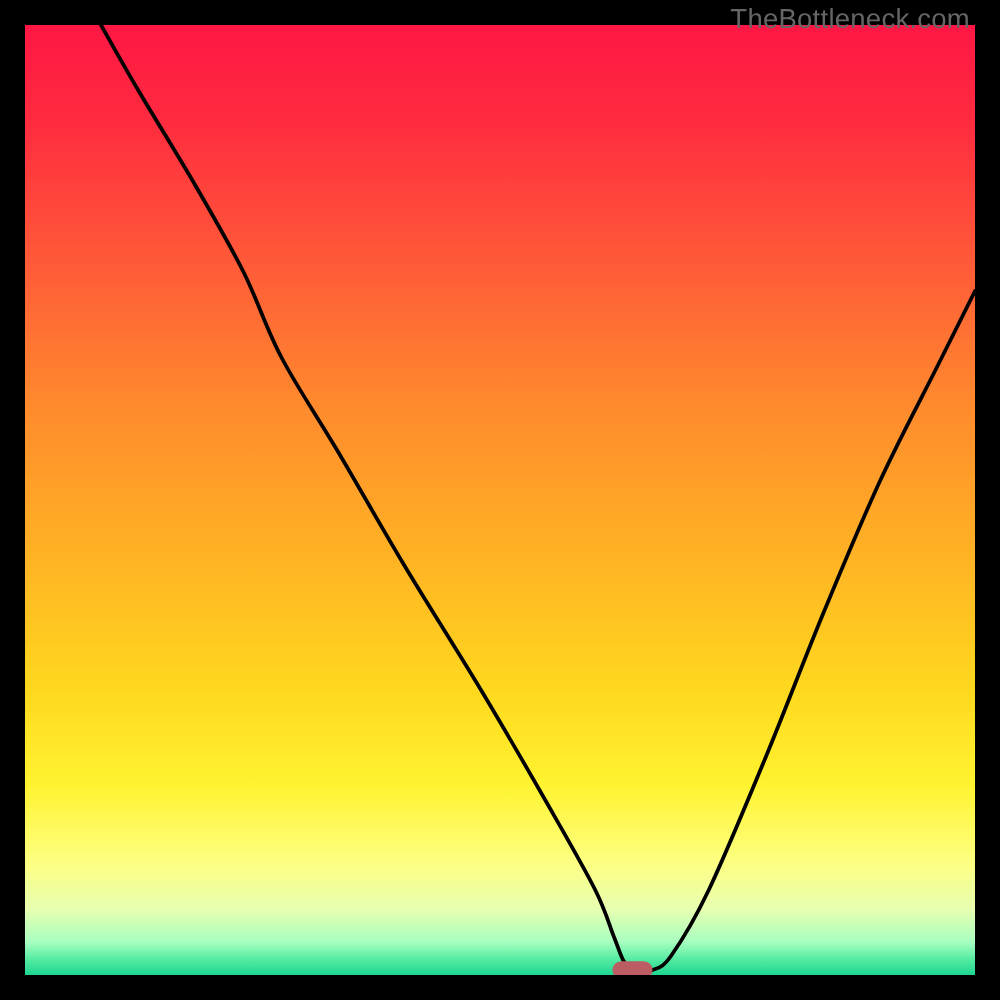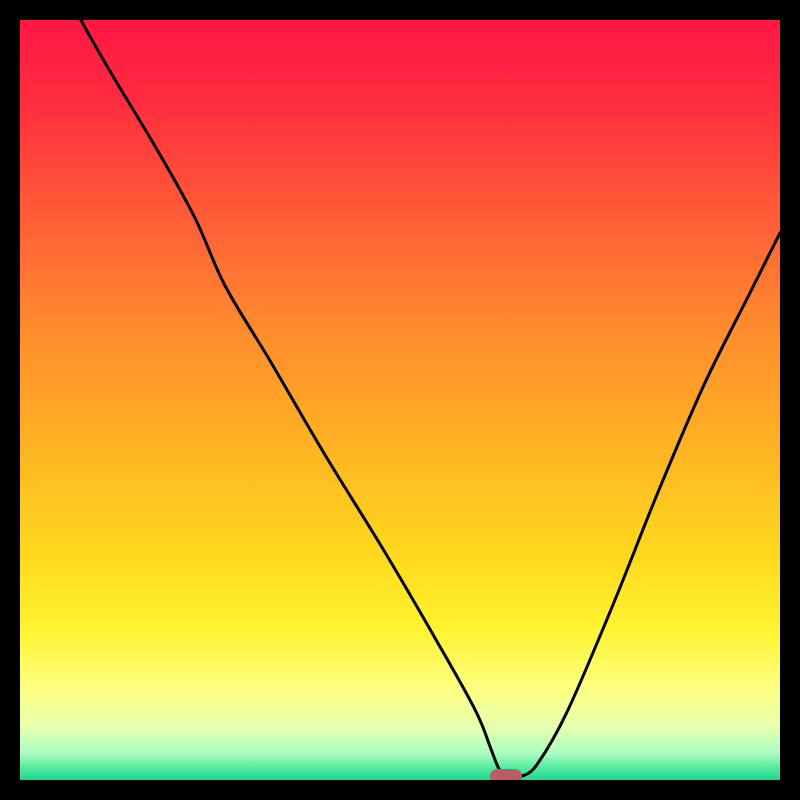--- a/index.html
+++ b/index.html
@@ -81,14 +81,15 @@
     </svg>
 
     <svg viewBox="0 0 760 760" preserveAspectRatio="none">
       <path id="curve-path" d="M 60.800000000000004 0 C 65.86666666666667 8.866666666666655, 78.53333333333335 31.66666666666659, 91.2 53.19999999999993 C 103.86666666666666 74.73333333333328, 122.86666666666665 105.13333333333337, 136.79999999999998 129.20000000000005 C 150.73333333333332 153.26666666666674, 163.4 174.80000000000004, 174.8 197.60000000000002 C 186.20000000000002 220.4, 192.53333333333336 241.93333333333334, 205.20000000000002 266 C 217.86666666666667 290.06666666666666, 234.33333333333334 314.13333333333327, 250.8 341.99999999999994 C 267.26666666666665 369.8666666666666, 285 401.5333333333333, 304 433.2 C 323 464.8666666666667, 345.8 500.3333333333333, 364.8 532 C 383.8 563.6666666666666, 402.80000000000007 596.6, 418.00000000000006 623.2 C 433.20000000000005 649.8000000000001, 447.1333333333333 673.8666666666667, 456 691.6 C 464.8666666666667 709.3333333333334, 467.4 720.1, 471.2 729.6 C 475 739.1, 476.26666666666665 744.1666666666667, 478.8 748.6 C 481.33333333333337 753.0333333333333, 483.8666666666667 754.9333333333334, 486.40000000000003 756.2 C 488.9333333333334 757.4666666666667, 491.4666666666667 756.2, 494 756.2 C 496.5333333333333 756.2, 497.8 758.1, 501.6 756.2 C 505.40000000000003 754.3000000000001, 509.2000000000001 755.5666666666666, 516.8000000000001 744.8 C 524.4000000000001 734.0333333333333, 534.5333333333333 718.2, 547.1999999999999 691.6 C 559.8666666666666 665, 577.6 621.9333333333334, 592.8000000000001 585.2 C 608.0000000000001 548.4666666666667, 623.2 507.93333333333334, 638.4 471.2 C 653.5999999999999 434.46666666666664, 668.8 397.73333333333335, 684 364.8 C 699.2 331.8666666666667, 716.9333333333334 298.9333333333333, 729.6 273.59999999999997 C 742.2666666666667 248.26666666666665, 754.9333333333334 222.9333333333334, 760 212.80000000000007" fill="none" stroke="#000" stroke-width="3" stroke-linejoin="round" stroke-linecap="round"></path>
     </svg>
 
     <div class="marker" id="marker" style="left: 486.4px; top: 756.2px;"></div>
 
   </div>
 
+  <div class="watermark">TheBottleneck.com</div>
 
 </div>
 
 </body></html>

